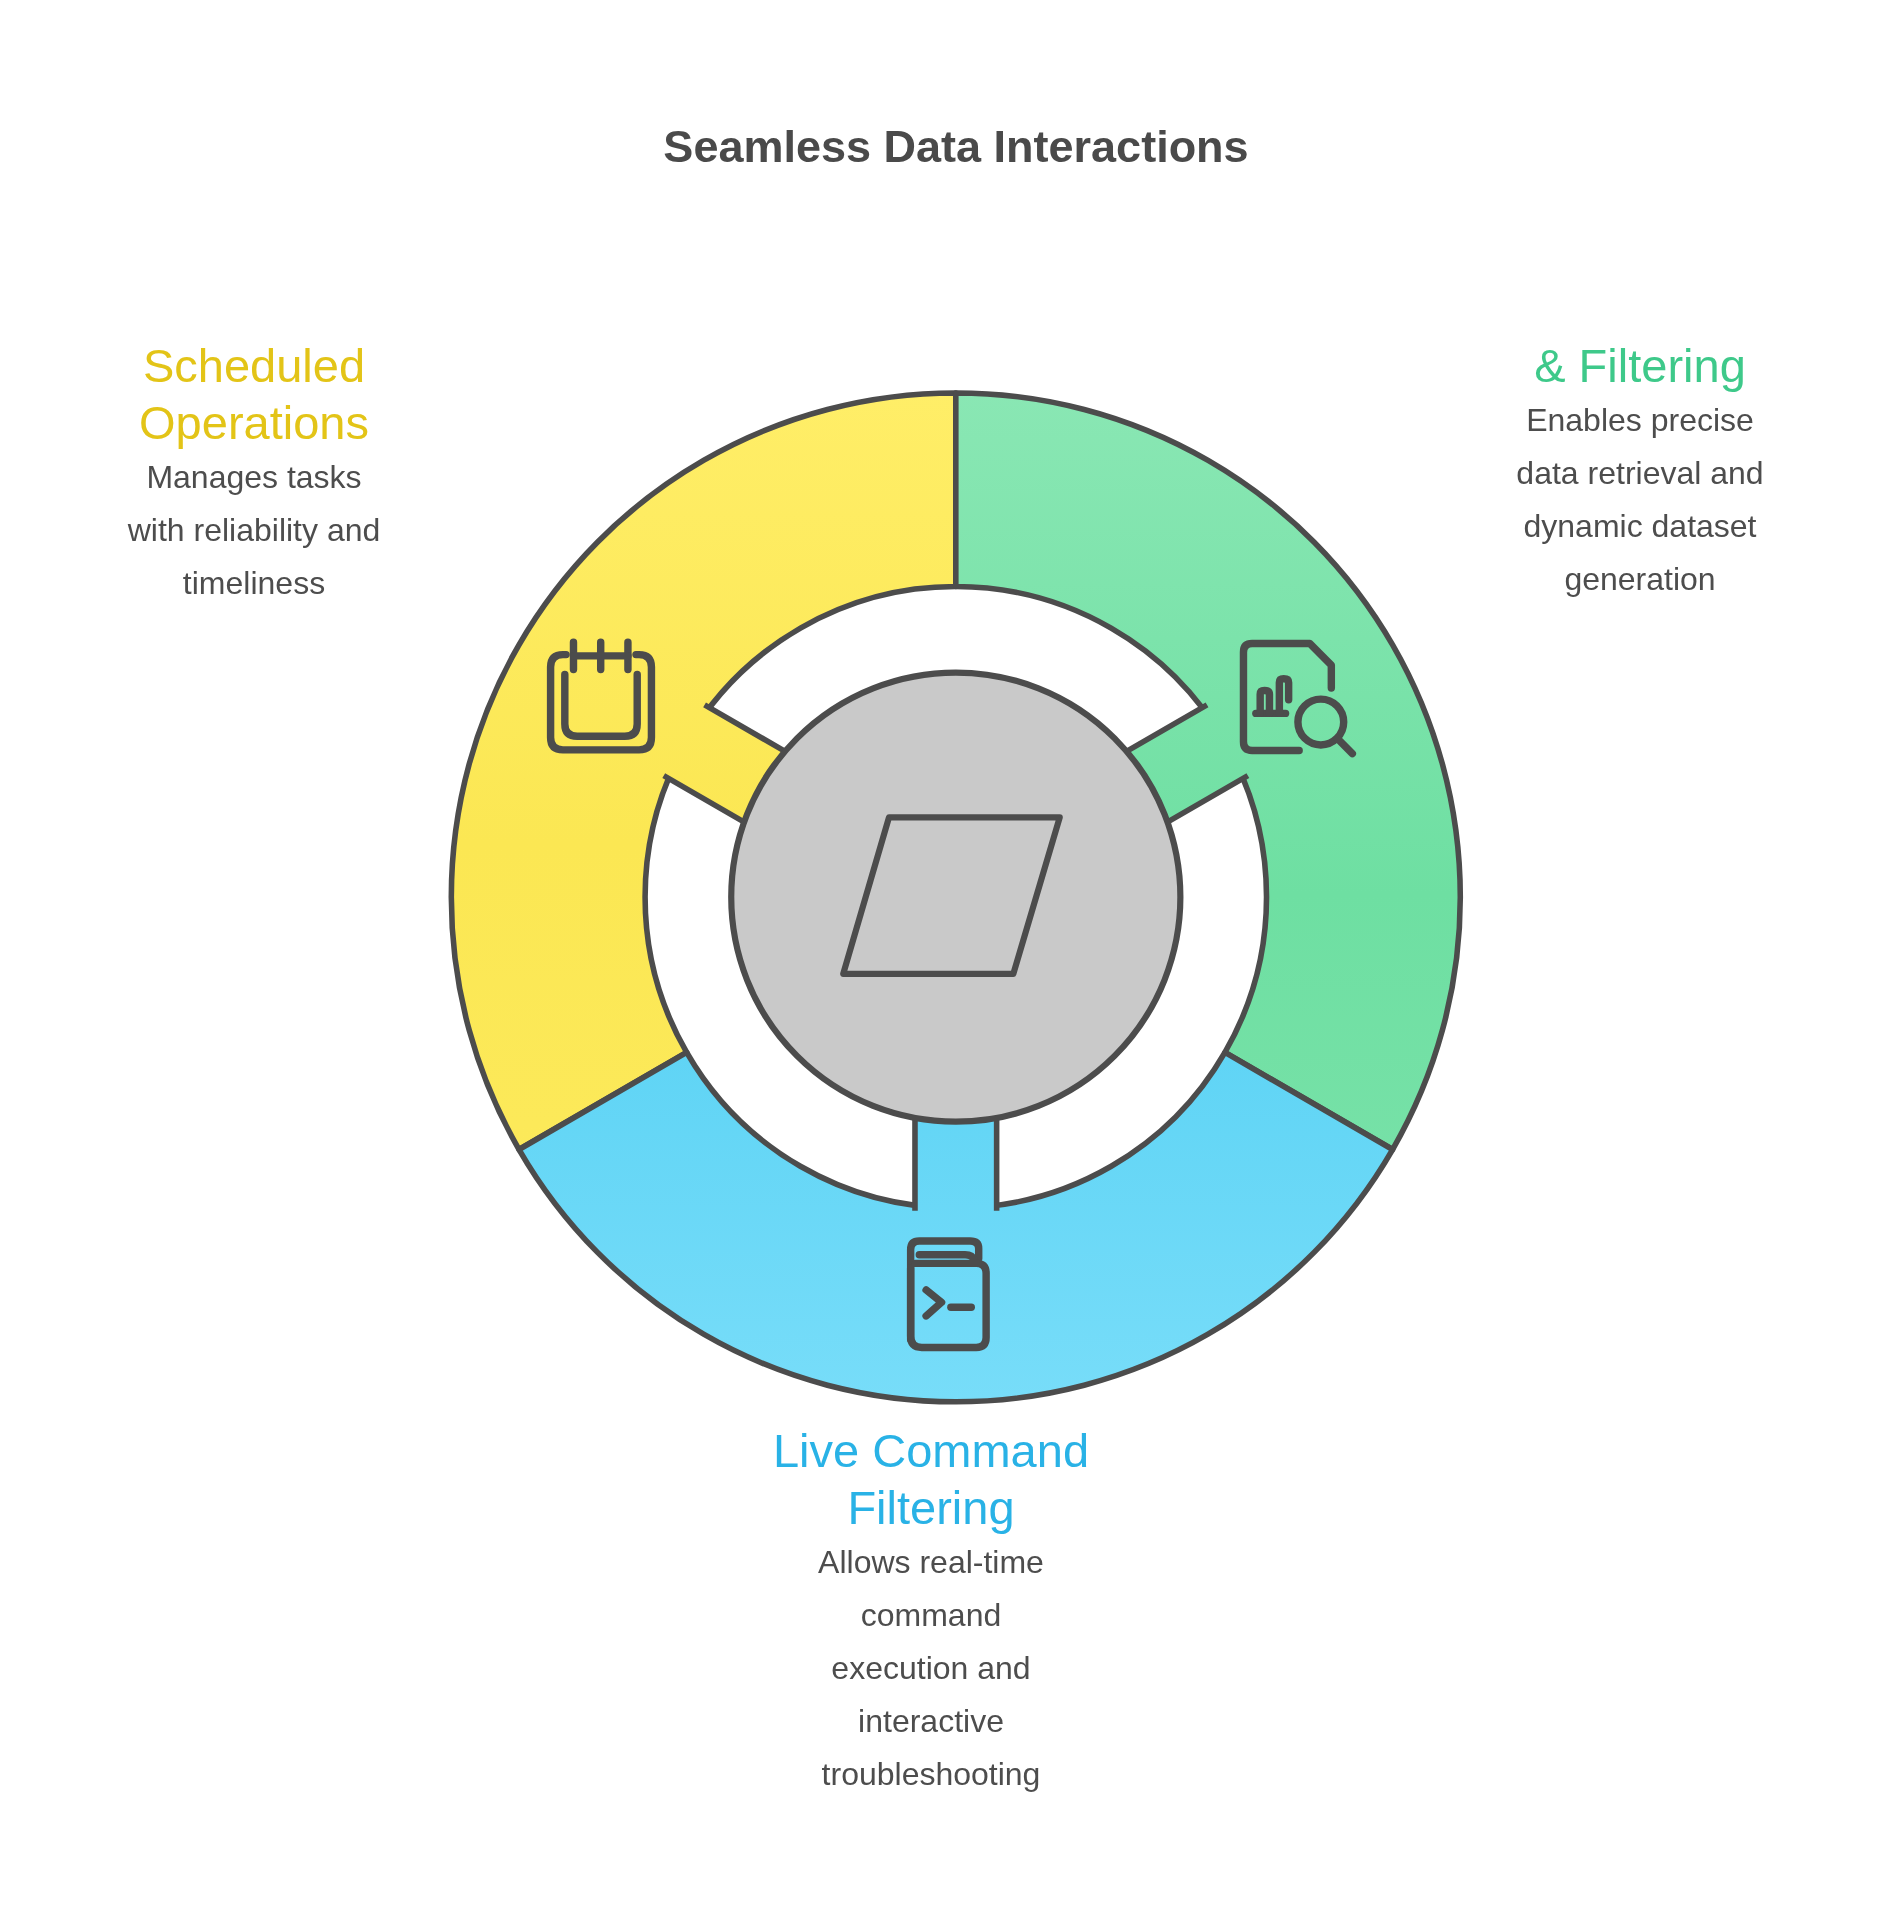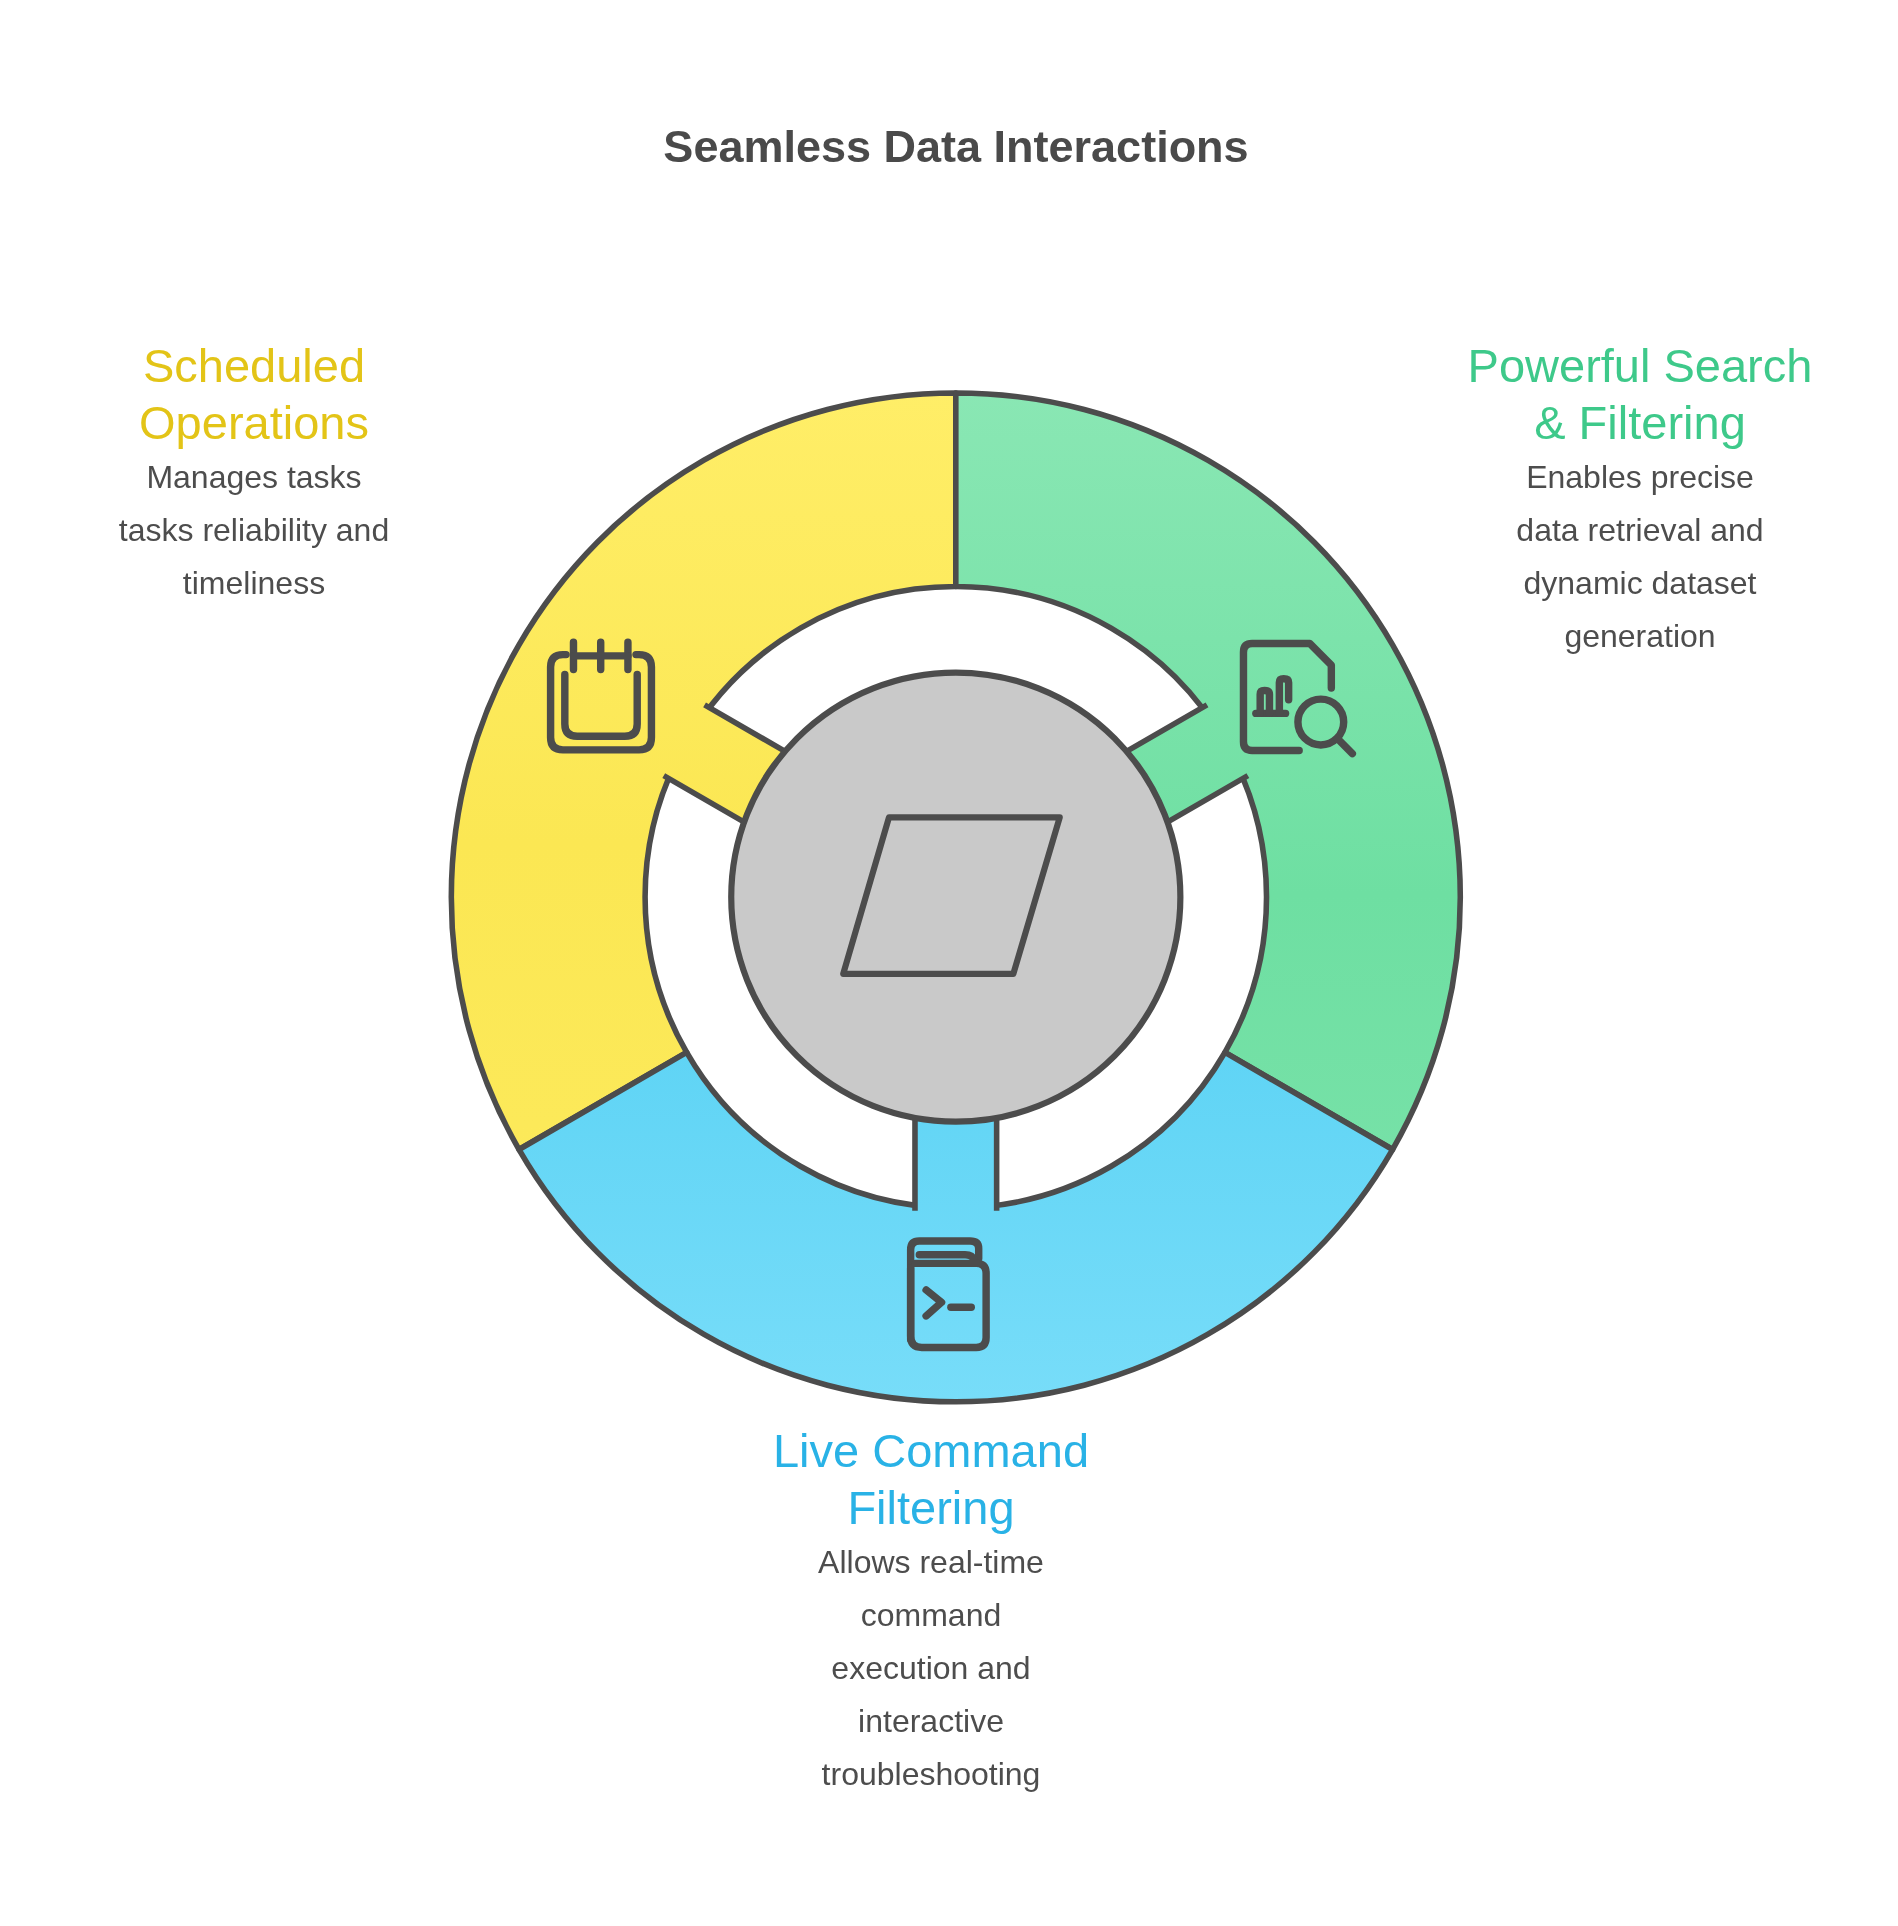--- a/index.html
+++ b/index.html
@@ -108,28 +108,27 @@
     </g>
   </svg>
 
   <div class="label-block block-left">
     <div class="label-heading heading-yellow">
       <div>Scheduled</div>
       <div>Operations</div>
     </div>
     <div class="label-body">
       <div>Manages tasks</div>
-      <div>tasks reliability and</div>
+      <div>with reliability and</div>
       <div>timeliness</div>
     </div>
   </div>
 
   <div class="label-block block-right">
     <div class="label-heading heading-green">
-      <div>Powerful Search</div>
       <div>&amp; Filtering</div>
     </div>
     <div class="label-body">
       <div>Enables precise</div>
       <div>data retrieval and</div>
       <div>dynamic dataset</div>
       <div>generation</div>
     </div>
   </div>
 

